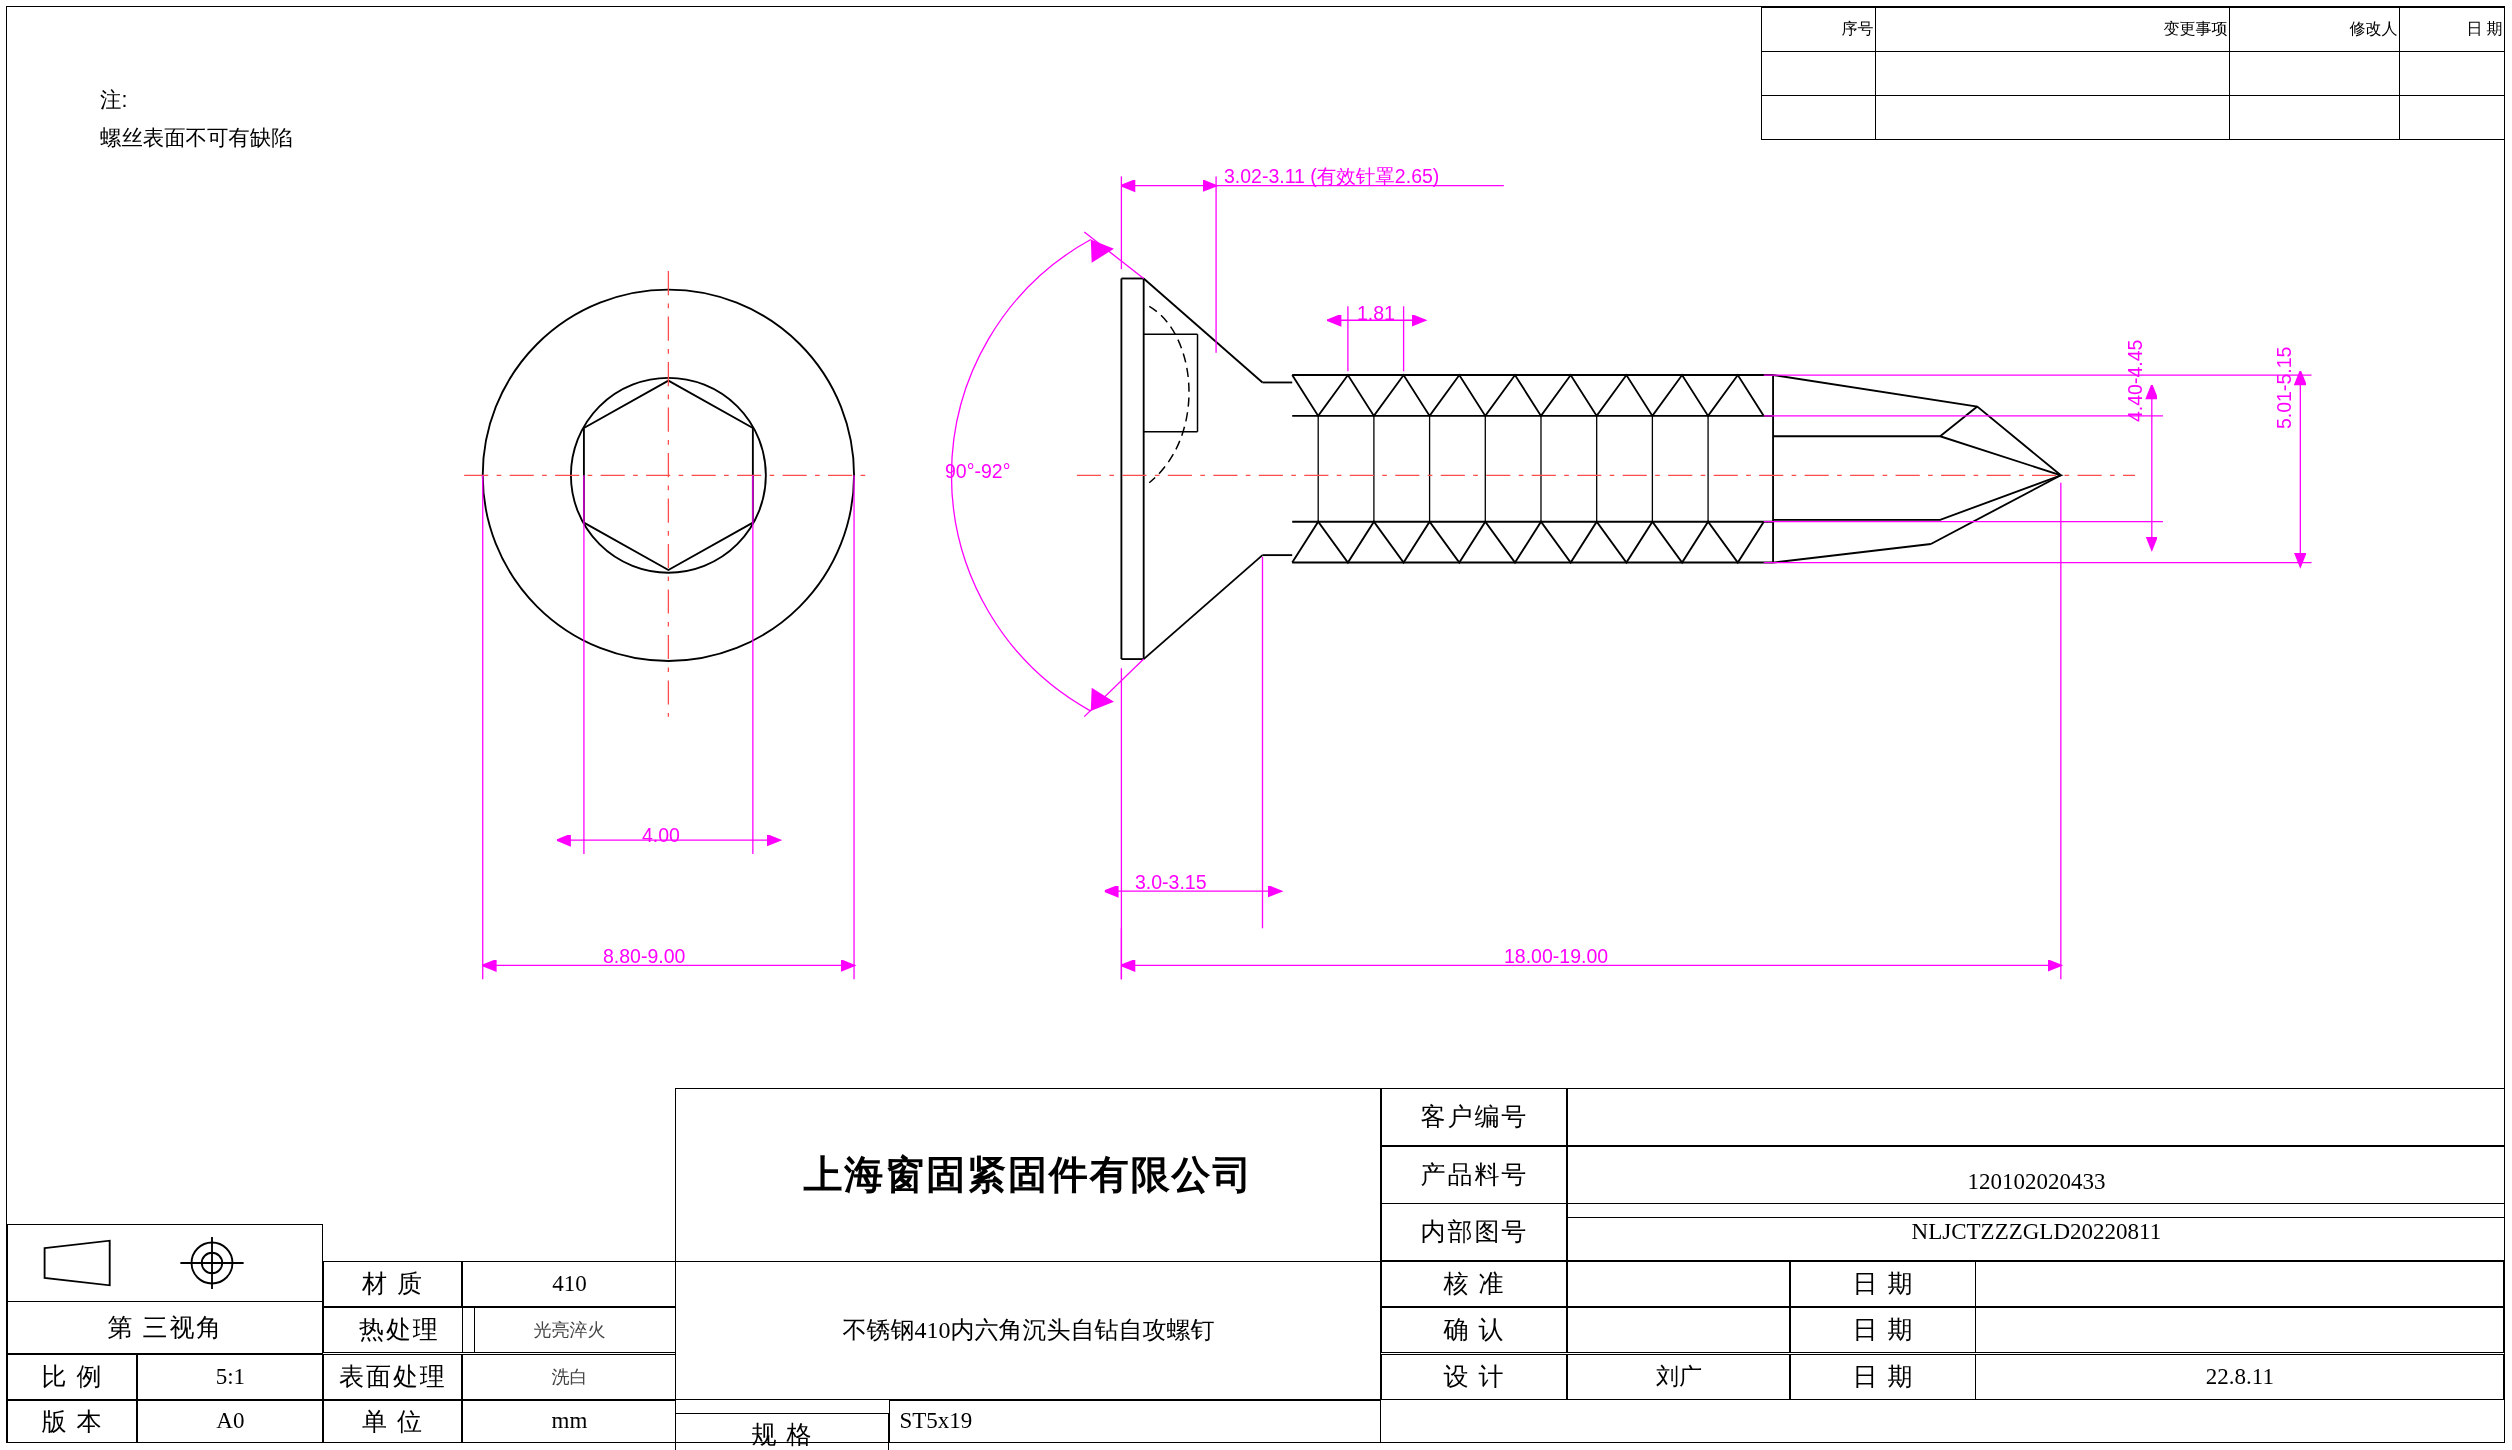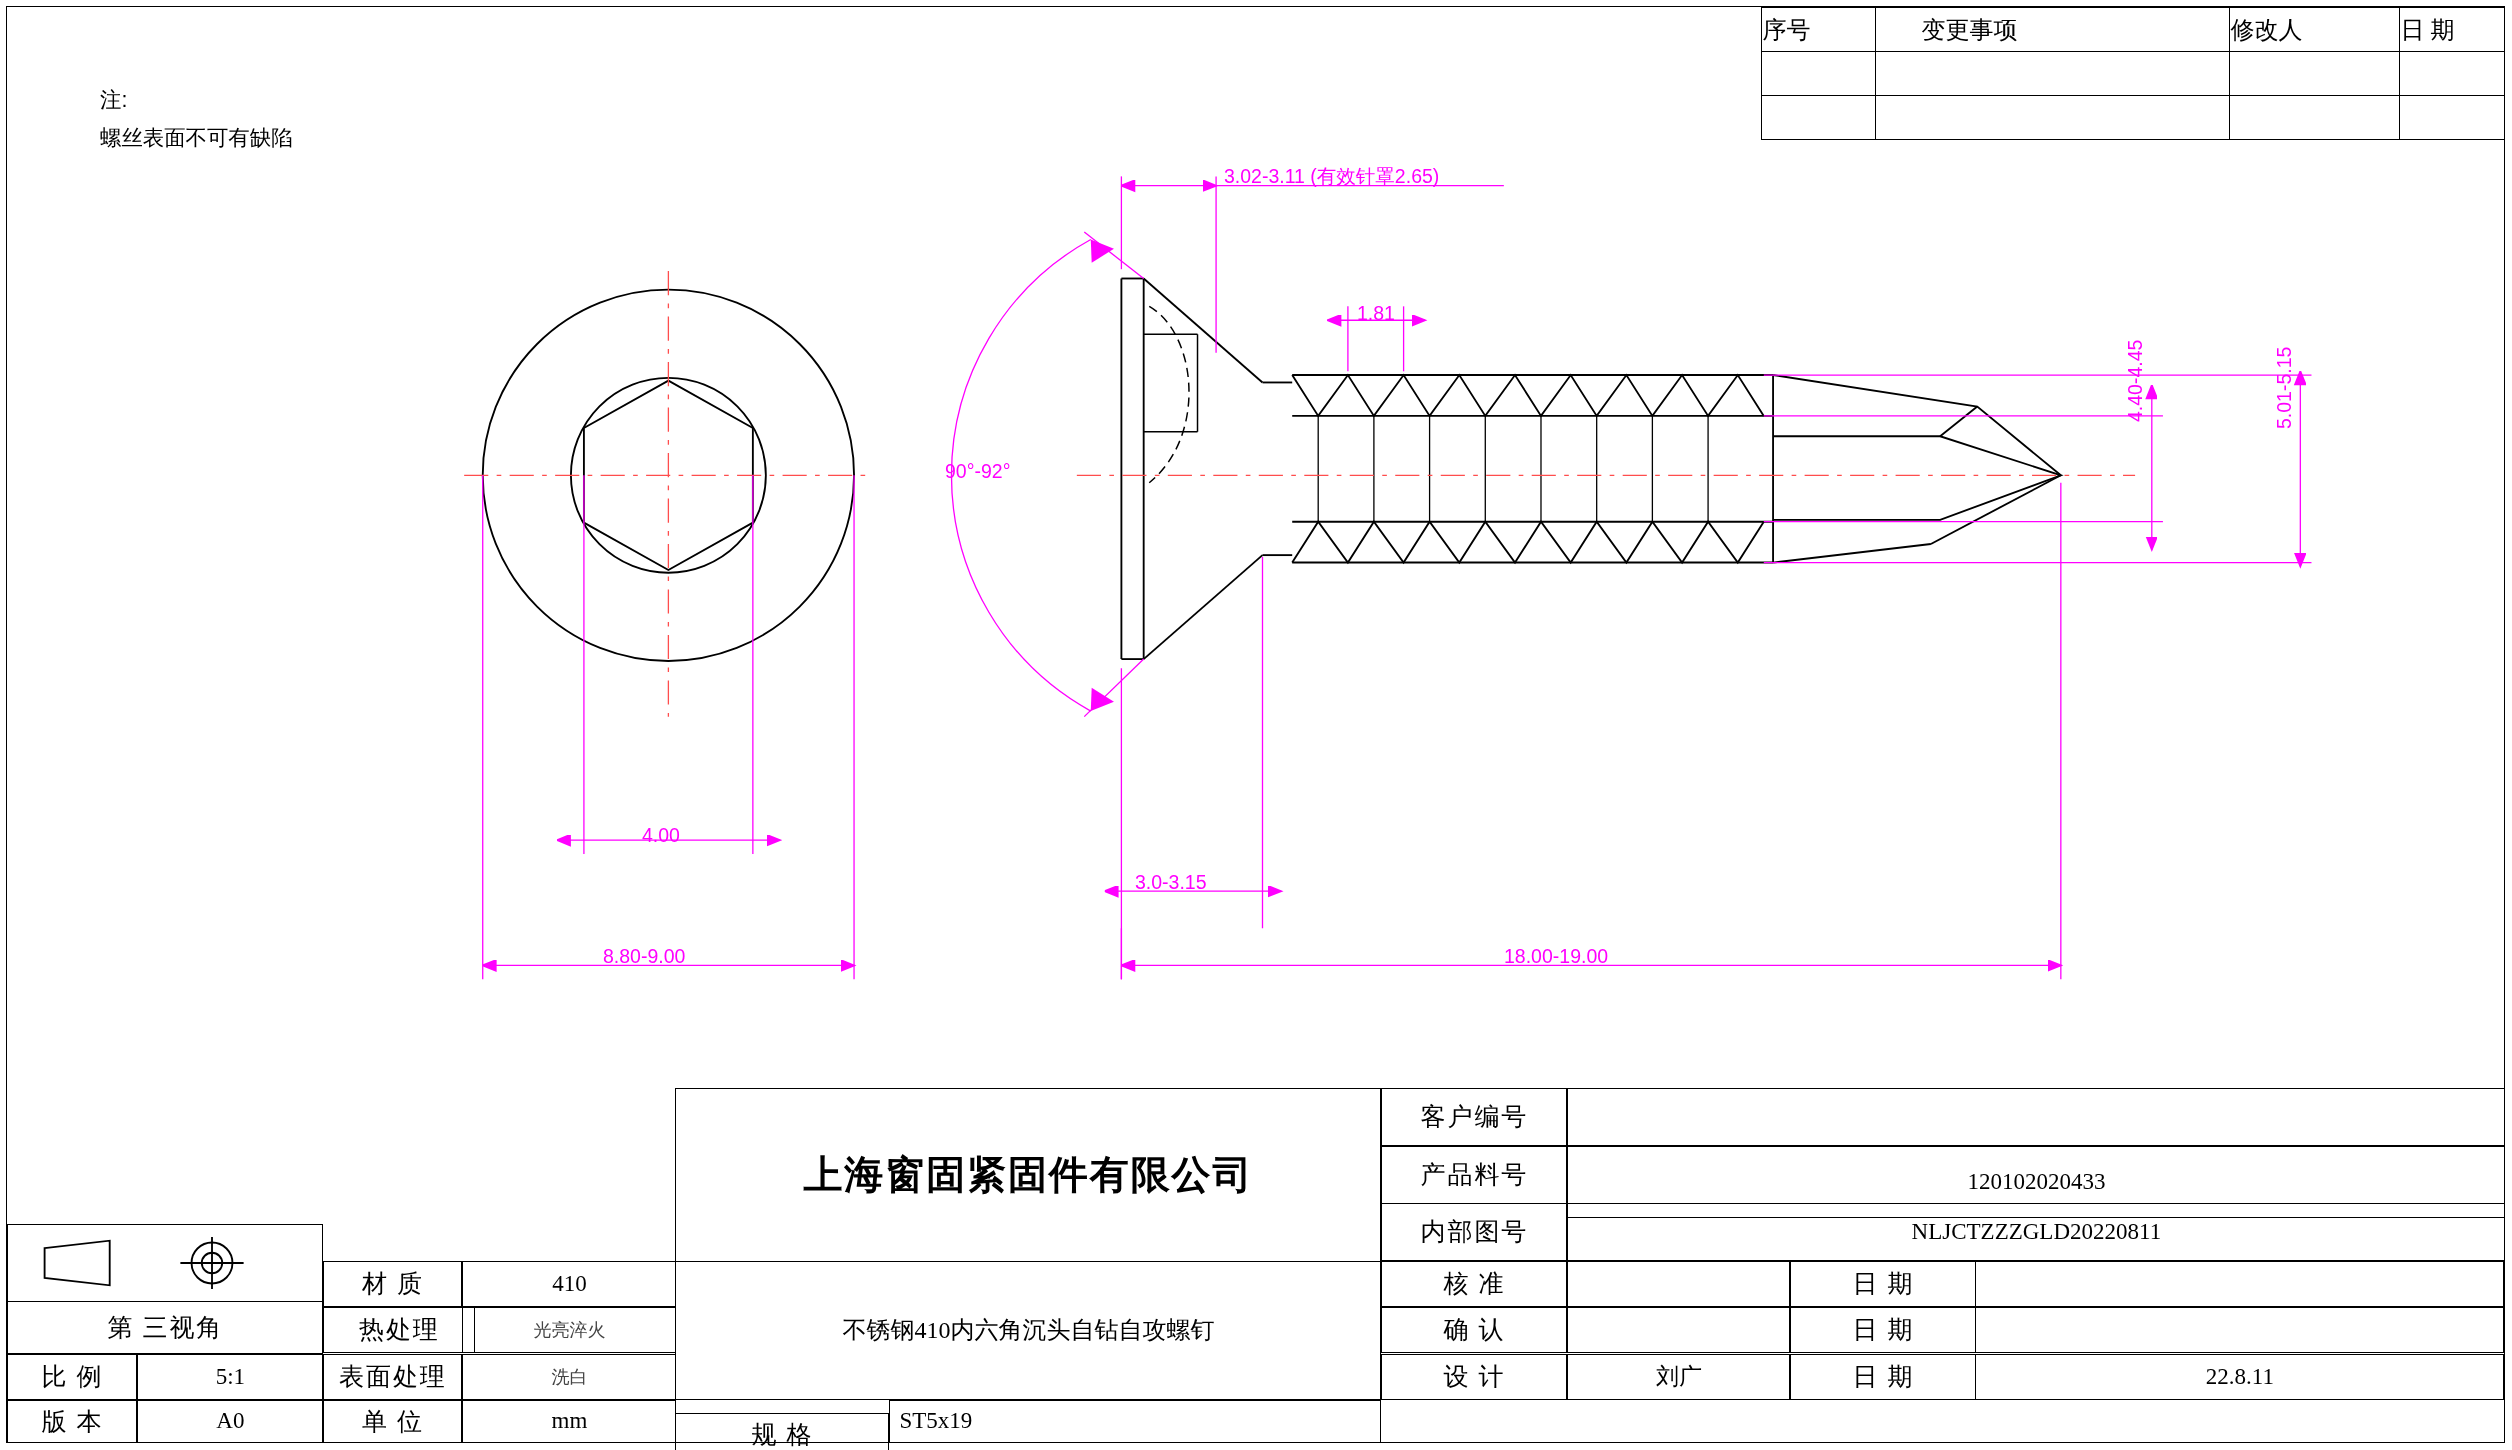--- a/index.html
+++ b/index.html
@@ -3,21 +3,21 @@
 <meta charset="utf-8">
 <style>
   html,body{margin:0;padding:0;background:#ffffff;}
   body{width:2512px;height:1450px;position:relative;font-family:"Liberation Sans",sans-serif;color:#000;overflow:hidden;}
   .sheet{position:absolute;inset:0;}
   .border{position:absolute;left:5.6px;top:5.6px;width:2499px;height:1437px;border:1.9px solid #000;box-sizing:border-box;}
   .abs{position:absolute;}
   .dimtxt{color:#ff00ff;font-size:19.5px;font-family:"Liberation Sans",sans-serif;white-space:nowrap;}
   .note{font-size:21.4px;font-family:"Liberation Sans",sans-serif;color:#000;white-space:nowrap;}
   .rev-table{position:absolute;right:7.4px;top:7.4px;border-collapse:collapse;}
-  .rev-table td{border:1.4px solid #000;height:41px;text-align:left;font-size:24px;font-family:"Liberation Serif",serif;}
+  .rev-table td{border:1.4px solid #000;height:41px;text-align:right;font-size:16px;font-family:"Liberation Serif",serif;}
   .rev-table td.c1{width:111px;}
   .rev-table td.c2{width:306px;padding-left:46px;}
   .rev-table td.c3{width:167px;}
   .rev-table td.c4{width:102px;}
   svg{position:absolute;left:0;top:0;pointer-events:none;}
   
   .tb{position:absolute;left:7.4px;bottom:7.4px;width:2497px;height:0;}
   .cell{position:absolute;box-sizing:border-box;border:1.4px solid #000;display:flex;align-items:center;justify-content:center;font-family:"Liberation Serif",serif;}
   .lbl{font-size:25px;letter-spacing:1.9px;}
   .val{font-size:23px;}

